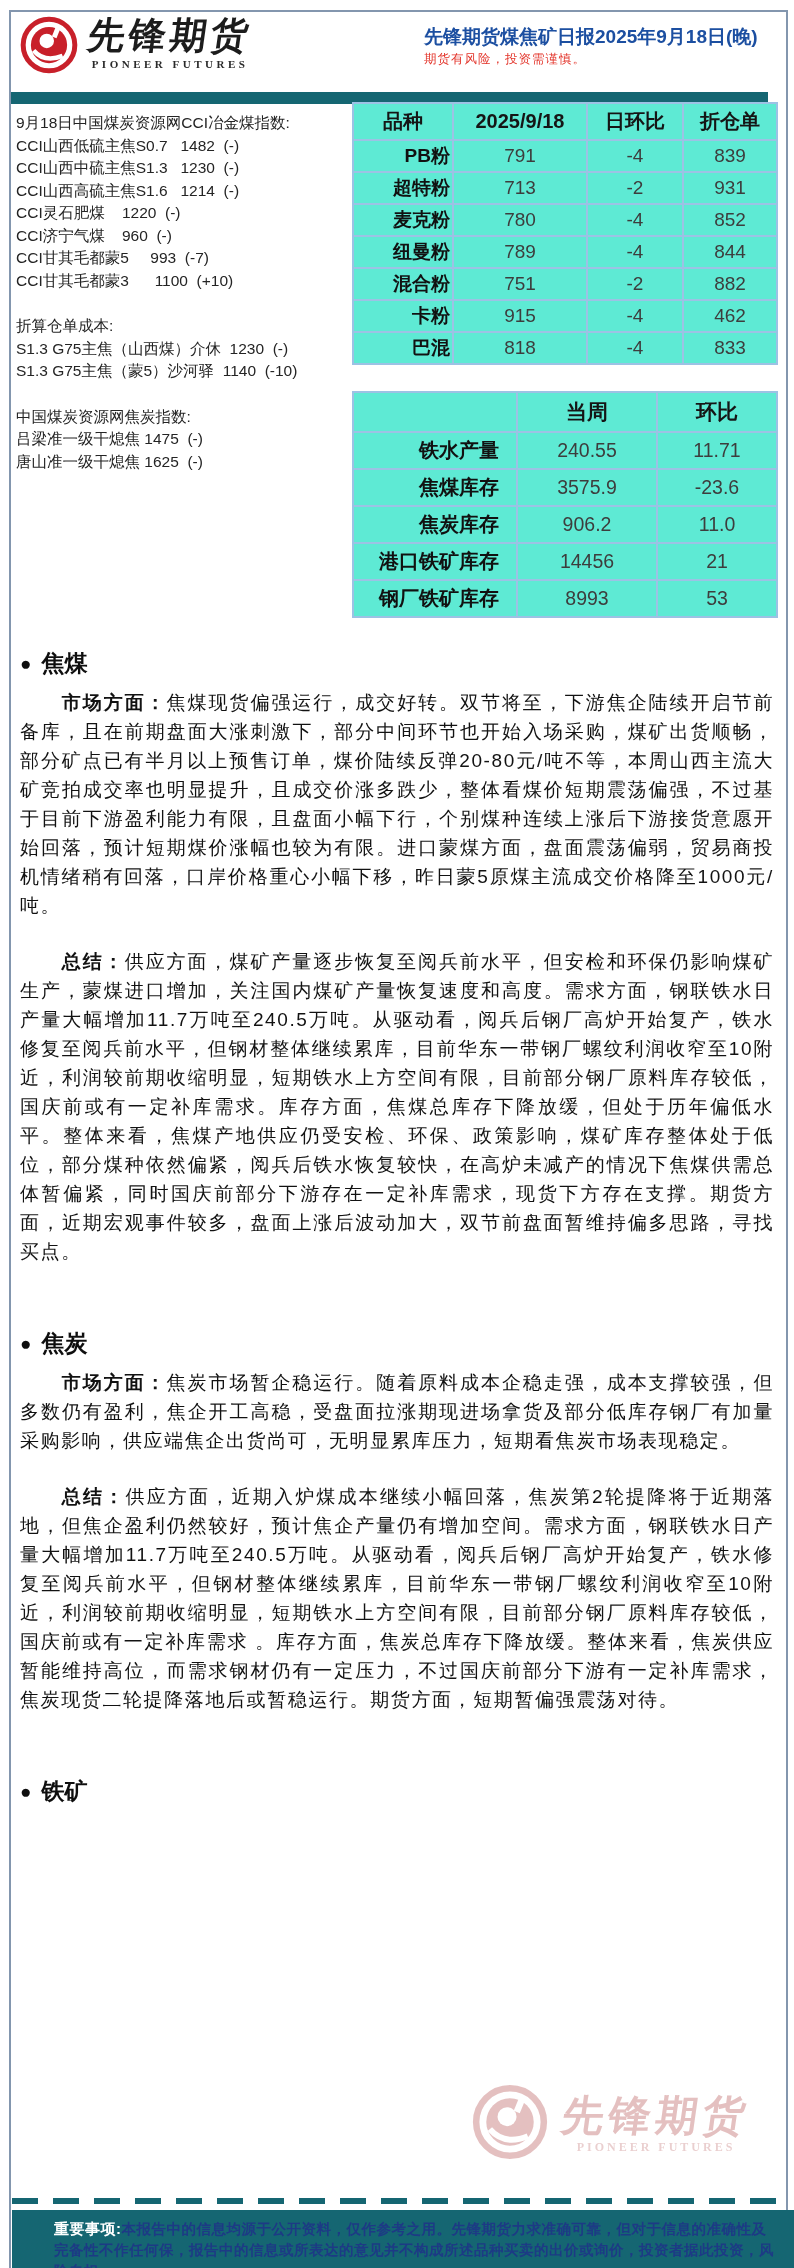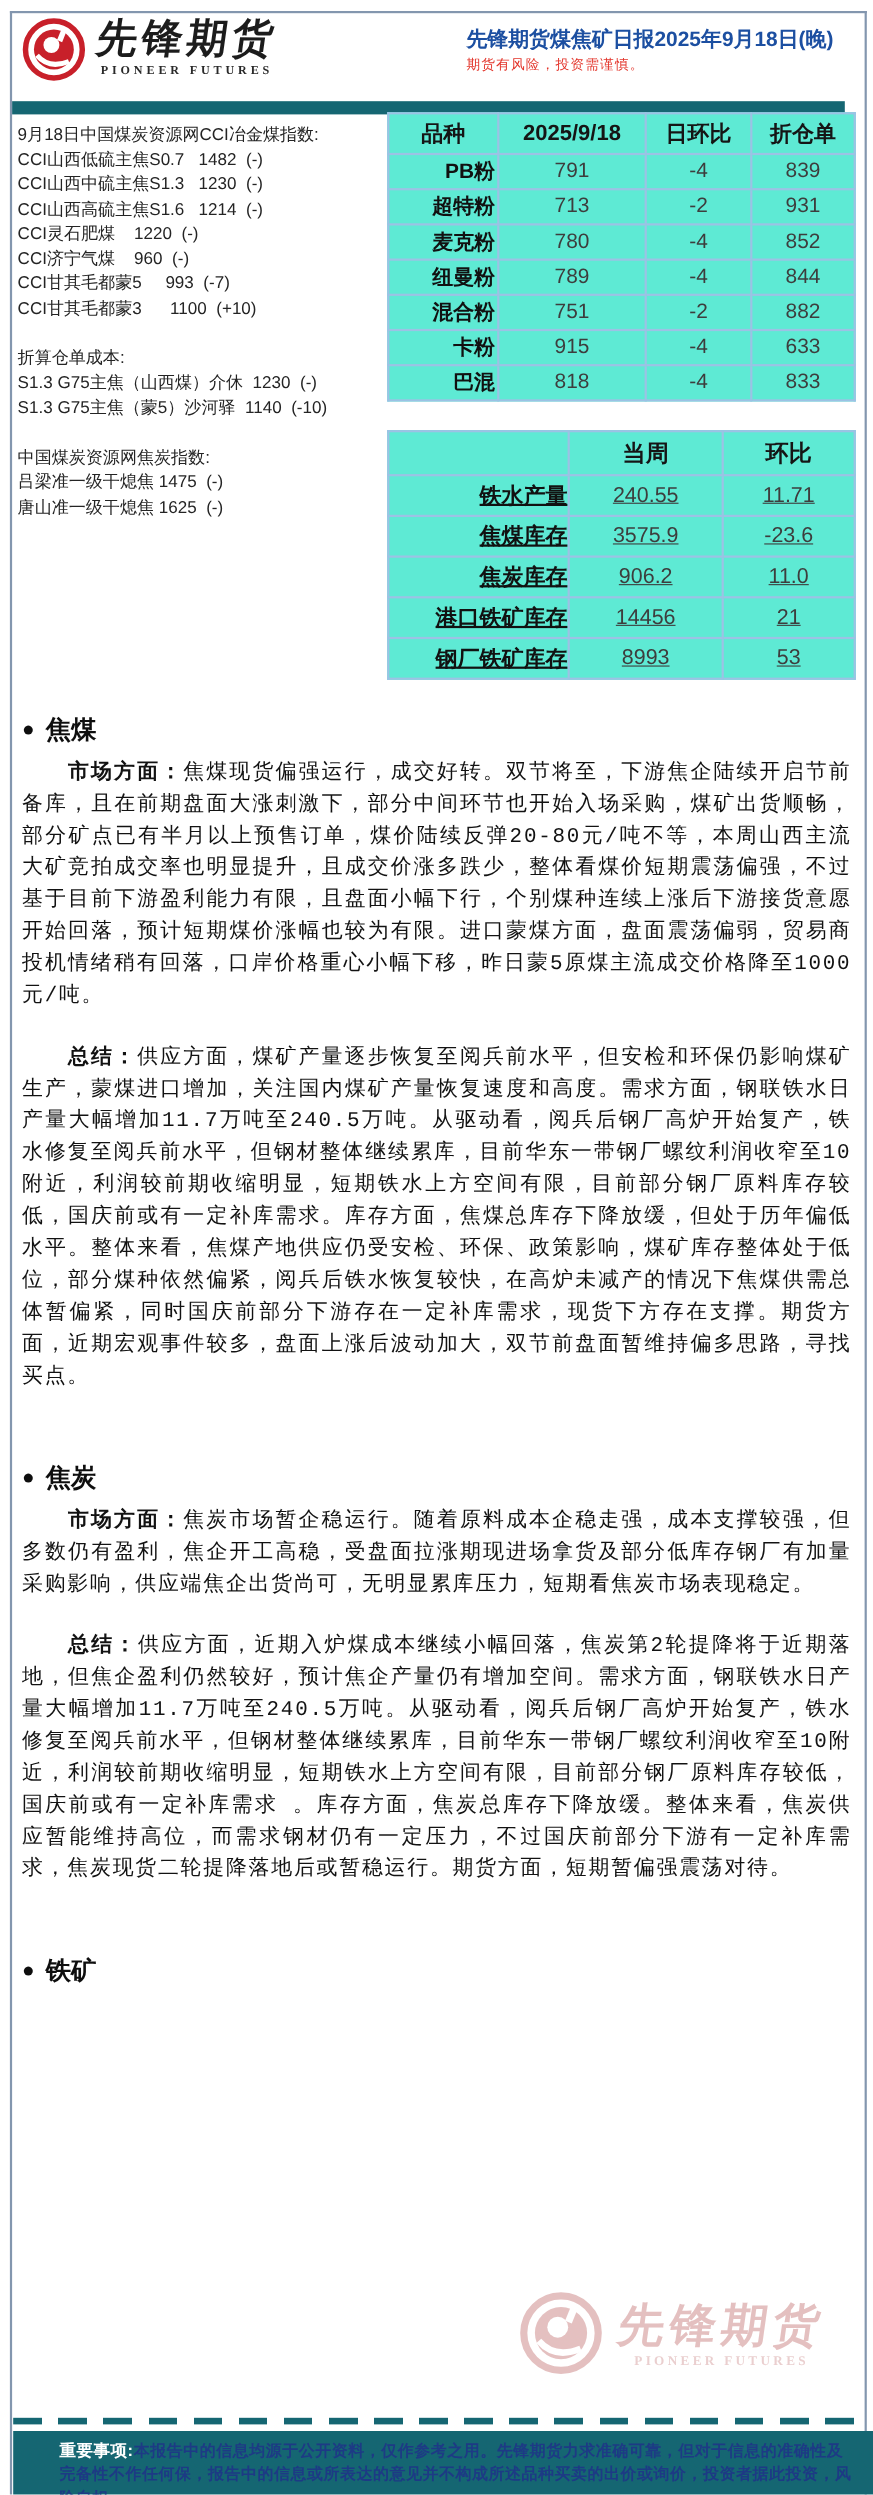--- a/index.html
+++ b/index.html
@@ -78,41 +78,41 @@
   .tables-col { flex: 1; margin-top: -6px; }
   table { border-collapse: collapse; table-layout: fixed; width: 424px; background: #5eead4; }
   .tbl td, .tbl th { border: 2px solid #9cc2e4; text-align: center; overflow: hidden; }
   .tbl1 th { font-size: 20px; padding: 4px 2px; color: #151515; }
   .tbl1 td { font-size: 19px; padding: 2px; color: #3d3d3d; font-weight: 400; }
   .tbl td.c0 { text-align: right; padding-left: 12px; font-weight: bold; color: #111; }
   .tbl1 col.colA { width: 100px; } .tbl1 col.colB { width: 134px; }
   .tbl1 col.colC { width: 96px; }  .tbl1 col.colD { width: 94px; }
   .tbl2 { margin-top: 26px; }
   .tbl2 th { font-size: 21px; padding: 5px 2px; color: #151515; }
-  .tbl2 td { font-size: 19.5px; padding: 4px 0; color: #3d3d3d; text-decoration: underline; }
+  .tbl2 td { font-size: 19.5px; padding: 4px 17px; color: #3d3d3d; }
   .tbl2 td.c0 { font-size: 20px; }
   .tbl2 col.colA { width: 164px; } .tbl2 col.colB { width: 140px; }
   .tbl2 col.colC { width: 120px; }
   
   .section { padding: 0 20px; }
   .sec1 { margin-top: 30px; }
   .sec2 { margin-top: 62px; }
   .sec3 { margin-top: 62px; }
   .sec-title {
     font-family: "Liberation Serif", serif;
     font-weight: bold;
     font-size: 23px;
     display: flex;
     align-items: center;
     gap: 10px;
     color: #0e0e0e;
   }
   .bullet { font-size: 19px; line-height: 19px; }
   .para {
-    font-family: Liberation Mono, monospace;
+    font-family: Liberation Sans, sans-serif;
     font-size: 19px;
     line-height: 29px;
     letter-spacing: 1.6px;
     text-align: justify;
     text-indent: 2.2em;
     color: #121212;
     margin: 9px 0 0 0;
   }
   .para + .para { margin-top: 27px; }
   .run-in { font-weight: bold; }
@@ -266,21 +266,21 @@
           <tr>
             <td class="c0">混合粉</td>
             <td>751</td>
             <td>-2</td>
             <td>882</td>
           </tr>
           <tr>
             <td class="c0">卡粉</td>
             <td>915</td>
             <td>-4</td>
-            <td>633</td>
+            <td>462</td>
           </tr>
           <tr>
             <td class="c0">巴混</td>
             <td>818</td>
             <td>-4</td>
             <td>833</td>
           </tr>
         </tbody>
       </table>
 

